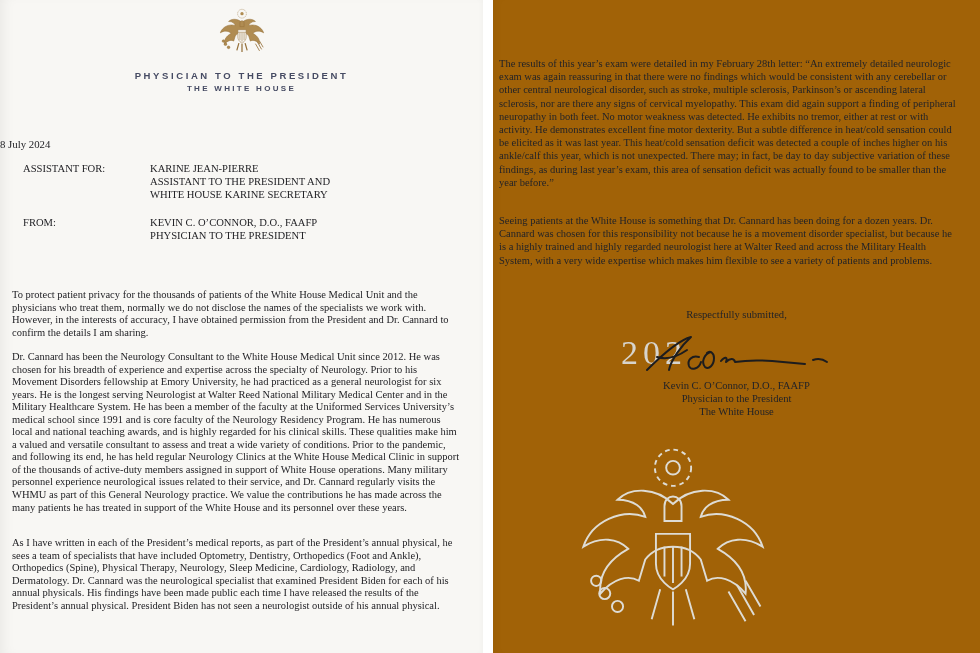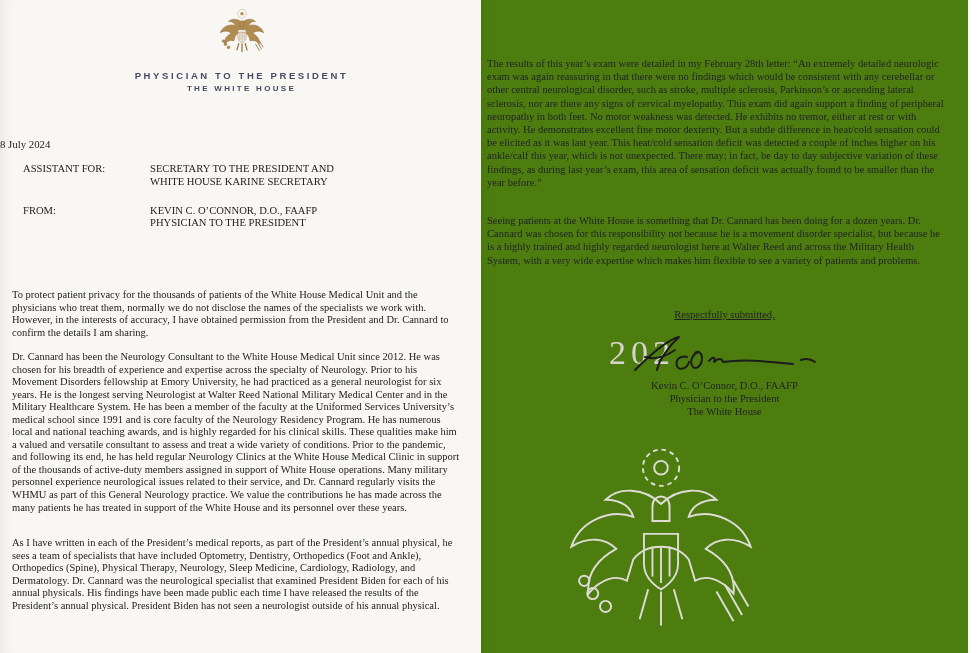--- a/index.html
+++ b/index.html
@@ -1,35 +1,35 @@
 <!DOCTYPE html>
 <html><head>
 <meta charset="utf-8">
 <style>
   html,body{margin:0;padding:0;background:#ffffff;}
   .scan{position:relative;width:980px;height:653px;background:#ffffff;overflow:hidden;
         font-family:"Liberation Serif", serif;color:#232327;}
   .page{position:absolute;top:0;height:653px;background:#f8f7f4;overflow:hidden;}
   .page1{left:0;width:483px;box-shadow:inset 10px 0 14px -8px rgba(0,0,0,0.07), inset -4px 0 6px -4px rgba(0,0,0,0.04);}
-  .page2{left:481px;width:487px;background:#4d7c0f;box-shadow:inset 8px 0 12px -8px rgba(0,0,0,0.05);}
+  .page2{left:493px;width:487px;background:#a16207;box-shadow:inset 8px 0 12px -8px rgba(0,0,0,0.05);}
   .seal{position:absolute;left:50%;transform:translateX(-50%);top:7px;width:52px;height:62px;}
   .lh-title{position:absolute;top:70px;left:0;right:0;text-align:center;
             font-family:"Liberation Sans", sans-serif;font-weight:bold;font-size:9.5px;
             letter-spacing:2.6px;color:#464b63;}
   .lh-sub{position:absolute;top:84px;left:0;right:0;text-align:center;
           font-family:"Liberation Sans", sans-serif;font-weight:bold;font-size:8px;
           letter-spacing:2.3px;color:#464b63;}
   .date{position:absolute;top:138px;left:0;right:0;text-align:left;font-size:10.8px;}
   .memo-block{position:absolute;left:23px;top:163px;width:440px;font-size:10.6px;line-height:12.8px;}
   .memo-row{display:grid;grid-template-columns:127px 1fr;}
   .memo-row + .memo-row{margin-top:16px;}
   .para{position:absolute;margin:0;font-size:10.5px;line-height:12.55px;}
   .page1 .para{left:12px;width:448px;}
   .page2 .para{left:6px;width:460px;line-height:13.2px;}
-  .closing{position:absolute;top:309px;left:0;right:0;text-align:center;font-size:10.6px;text-decoration:underline;}
+  .closing{position:absolute;top:309px;left:0;right:0;text-align:center;font-size:10.6px;}
   .ghost-date{position:absolute;top:334px;left:128px;font-size:34px;letter-spacing:5px;
               color:#d7d4cd;font-family:Liberation Serif, serif;}
   .signature{position:absolute;top:330px;left:148px;width:200px;height:50px;}
   .sig-block{position:absolute;top:380px;left:0;right:0;text-align:center;
              font-size:10.6px;line-height:12.8px;}
   .watermark{position:absolute;left:52px;top:440px;width:256px;height:256px;}
 </style>
 </head>
 <body>
 
@@ -60,21 +60,22 @@
 
     <div class="lh-title">PHYSICIAN TO THE PRESIDENT</div>
     <div class="lh-sub">THE WHITE HOUSE</div>
 
     <div class="date">8 July 2024</div>
 
     <div class="memo-block">
       <div class="memo-row">
         <div>ASSISTANT FOR:</div>
         <div>
-          <div>SECRETARY TO THE PRESIDENT AND</div>
+          <div>KARINE JEAN-PIERRE</div>
+          <div>ASSISTANT TO THE PRESIDENT AND</div>
           <div>WHITE HOUSE KARINE SECRETARY</div>
         </div>
       </div>
       <div class="memo-row">
         <div>FROM:</div>
         <div>
           <div>KEVIN C. O’CONNOR, D.O., FAAFP</div>
           <div>PHYSICIAN TO THE PRESIDENT</div>
         </div>
       </div>

